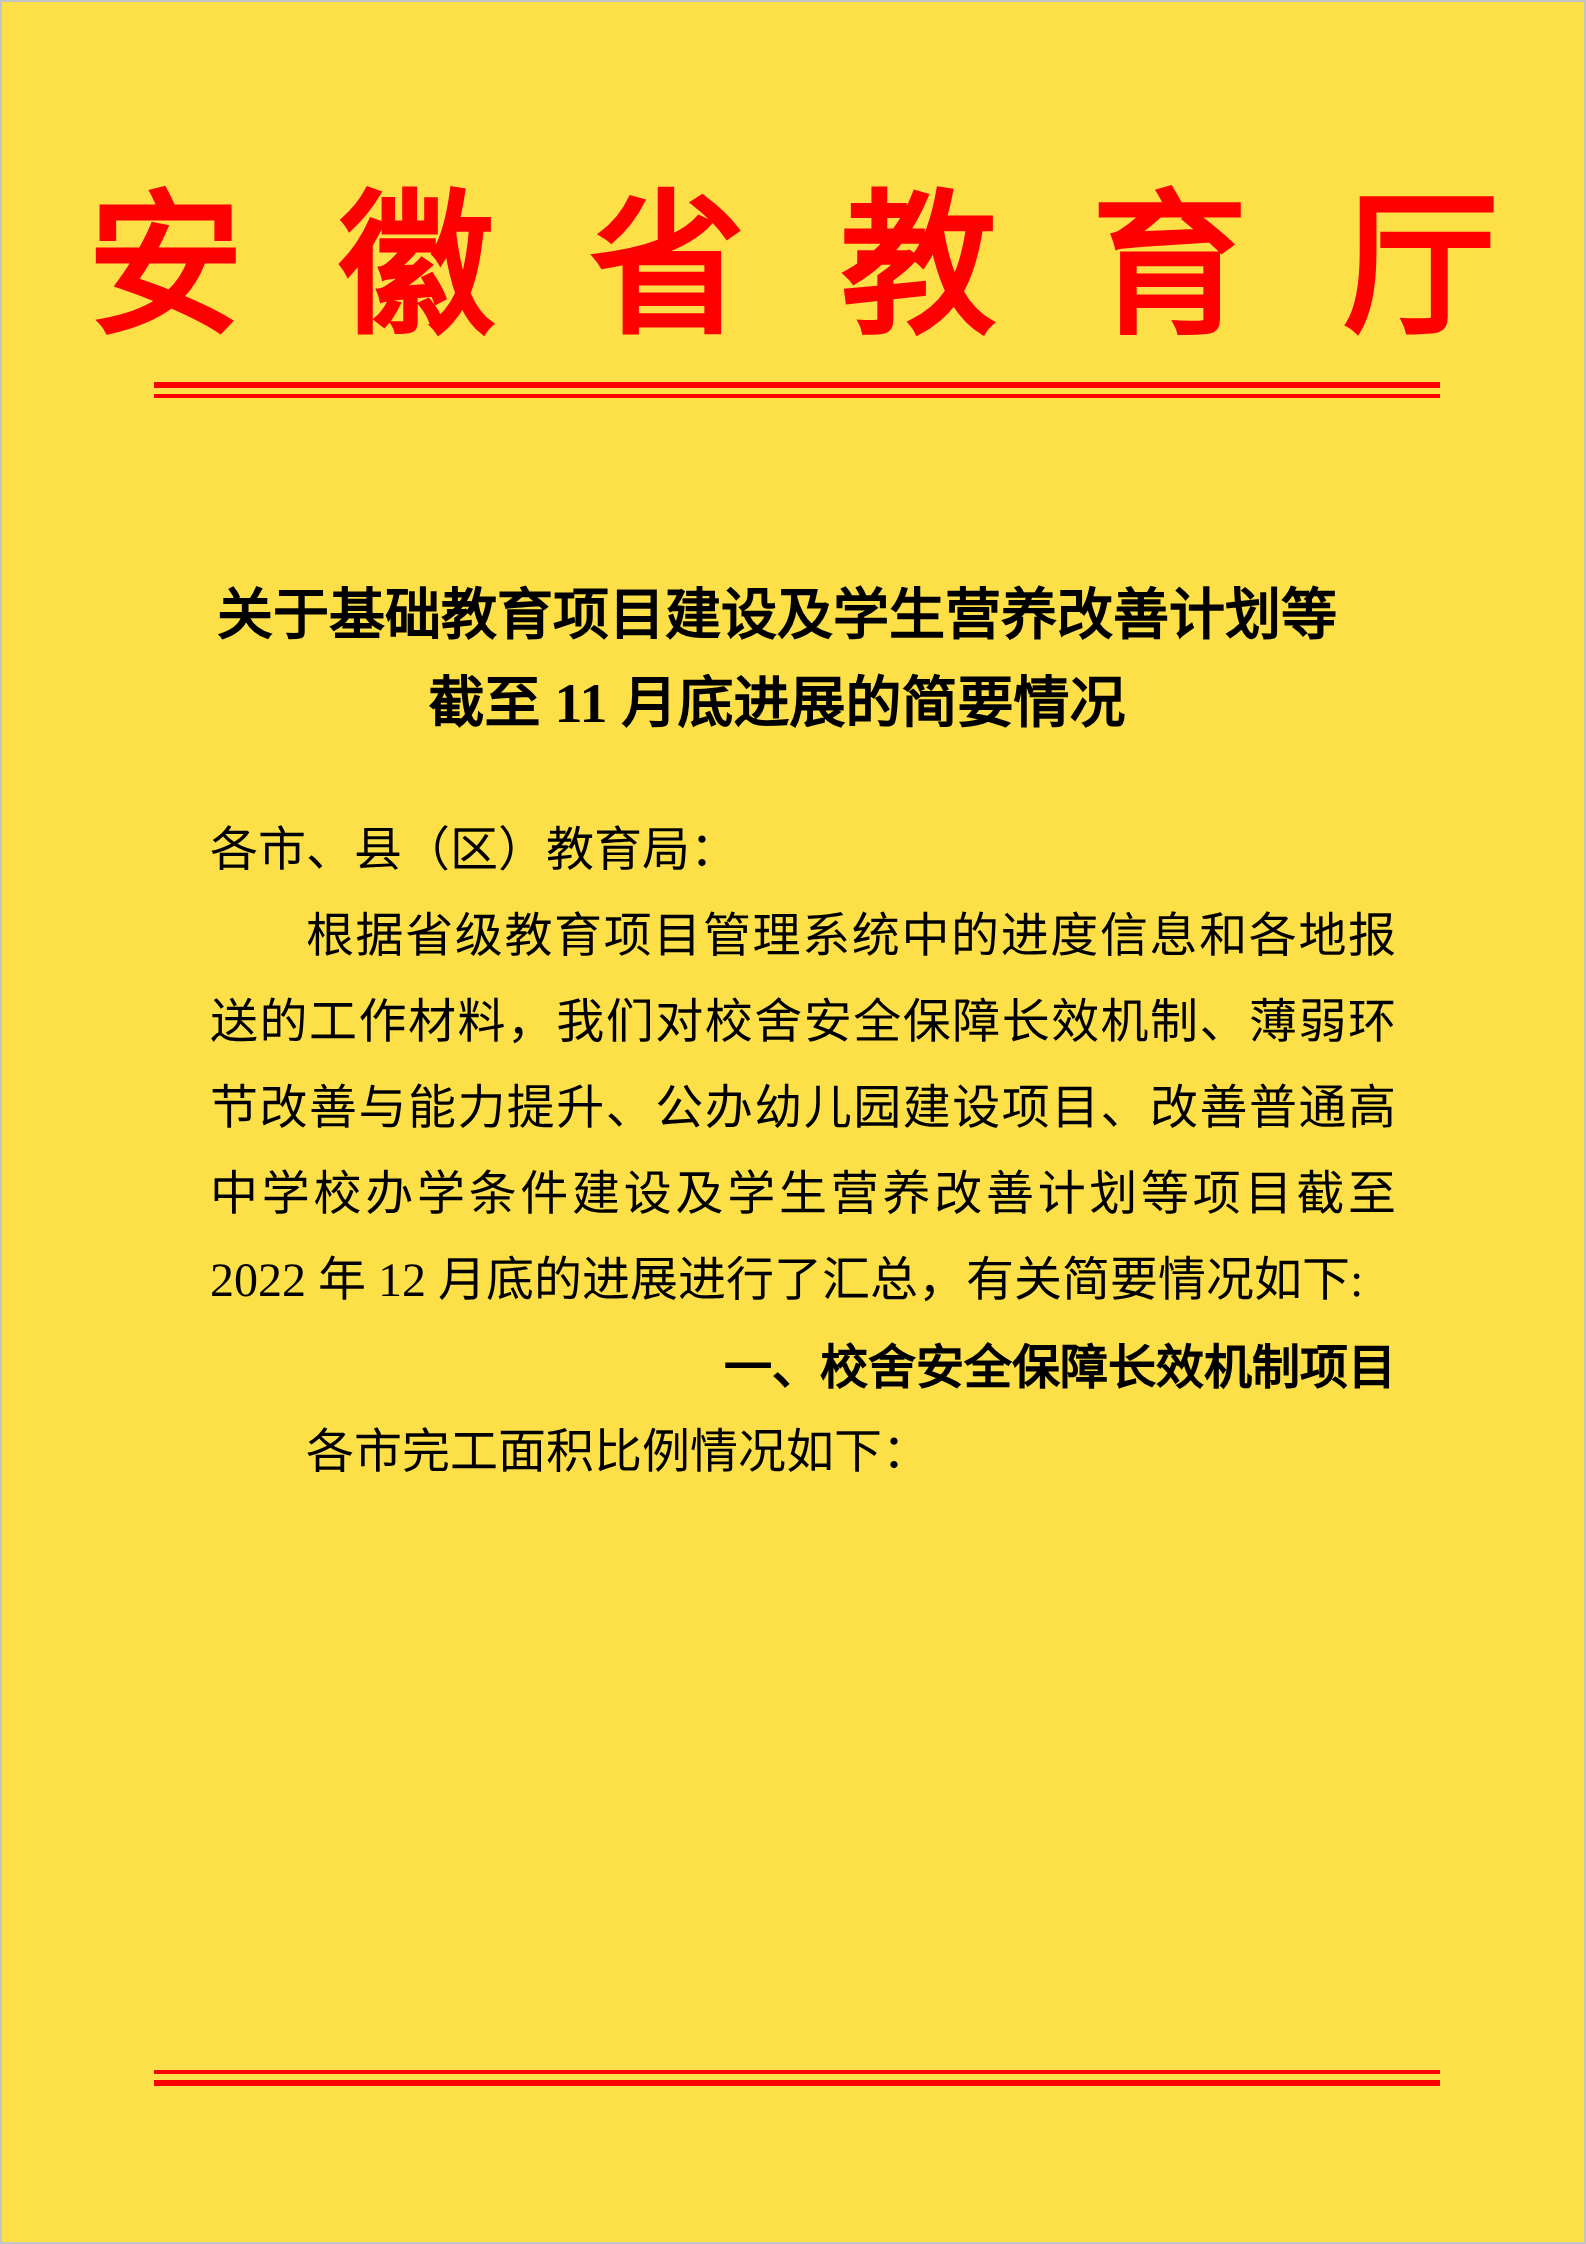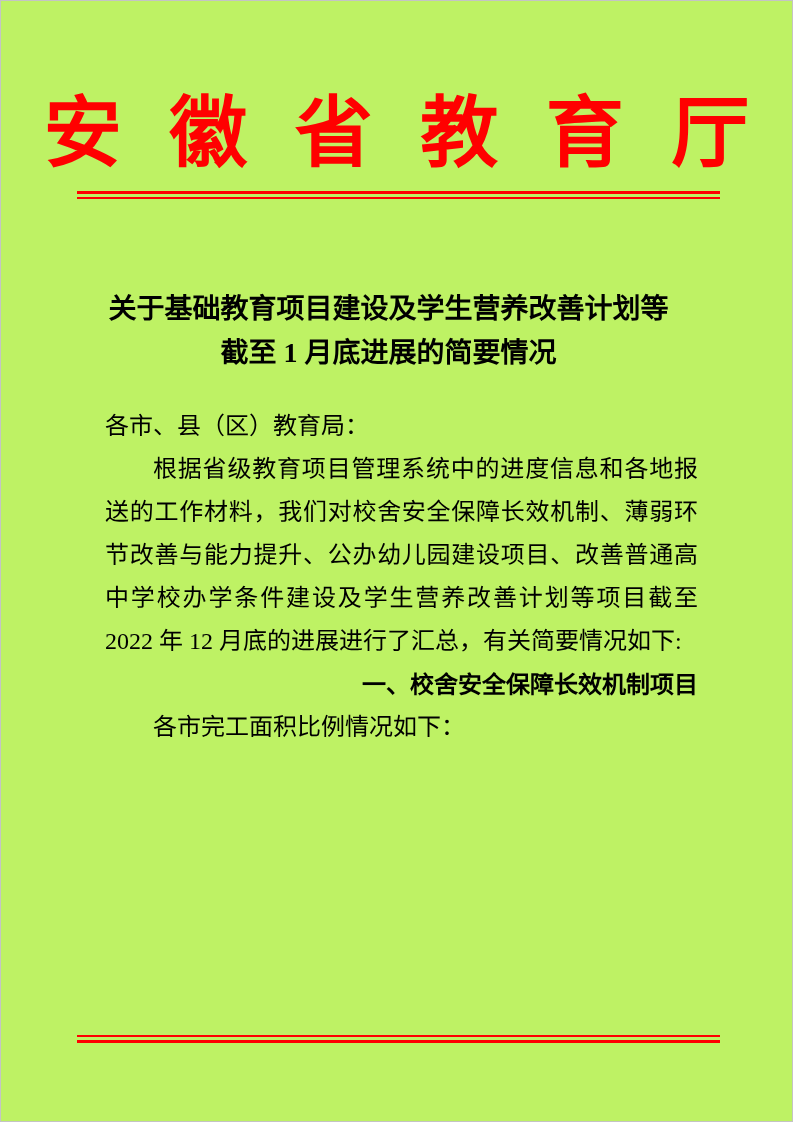--- a/index.html
+++ b/index.html
@@ -5,21 +5,21 @@
   html, body {
     margin: 0;
     padding: 0;
     background: #ffffff;
   }
   .page {
     position: relative;
     width: 793px;
     height: 1122px;
     box-sizing: border-box;
-    background: #bef264;
+    background: #fde047;
     border: 1px solid #c4c4c4;
     overflow: hidden;
     font-family: "Liberation Serif", "DejaVu Serif", serif;
     color: #000000;
   }
   
   .agency-name {
     margin-top: 86px;
     text-align: center;
     color: #ff0000;
@@ -94,21 +94,21 @@
   <div class="agency-name">安 徽 省 教 育 厅</div>
 
   <div class="rule rule-top">
     <div class="bar-a"></div>
     <div class="bar-b"></div>
   </div>
 
 
   <div class="doc-title">
     <div>关于基础教育项目建设及学生营养改善计划等</div>
-    <div>截至 1 月底进展的简要情况</div>
+    <div>截至 11 月底进展的简要情况</div>
   </div>
 
   <div class="doc-body">
     <p class="no-indent">各市、县（区）教育局：</p>
     <p>根据省级教育项目管理系统中的进度信息和各地报送的工作材料，我们对校舍安全保障长效机制、薄弱环节改善与能力提升、公办幼儿园建设项目、改善普通高中学校办学条件建设及学生营养改善计划等项目截至 2022 年 12 月底的进展进行了汇总，有关简要情况如下:</p>
     <p class="section-heading">一、校舍安全保障长效机制项目</p>
     <p>各市完工面积比例情况如下：</p>
   </div>
 
   <div class="rule rule-bottom">

